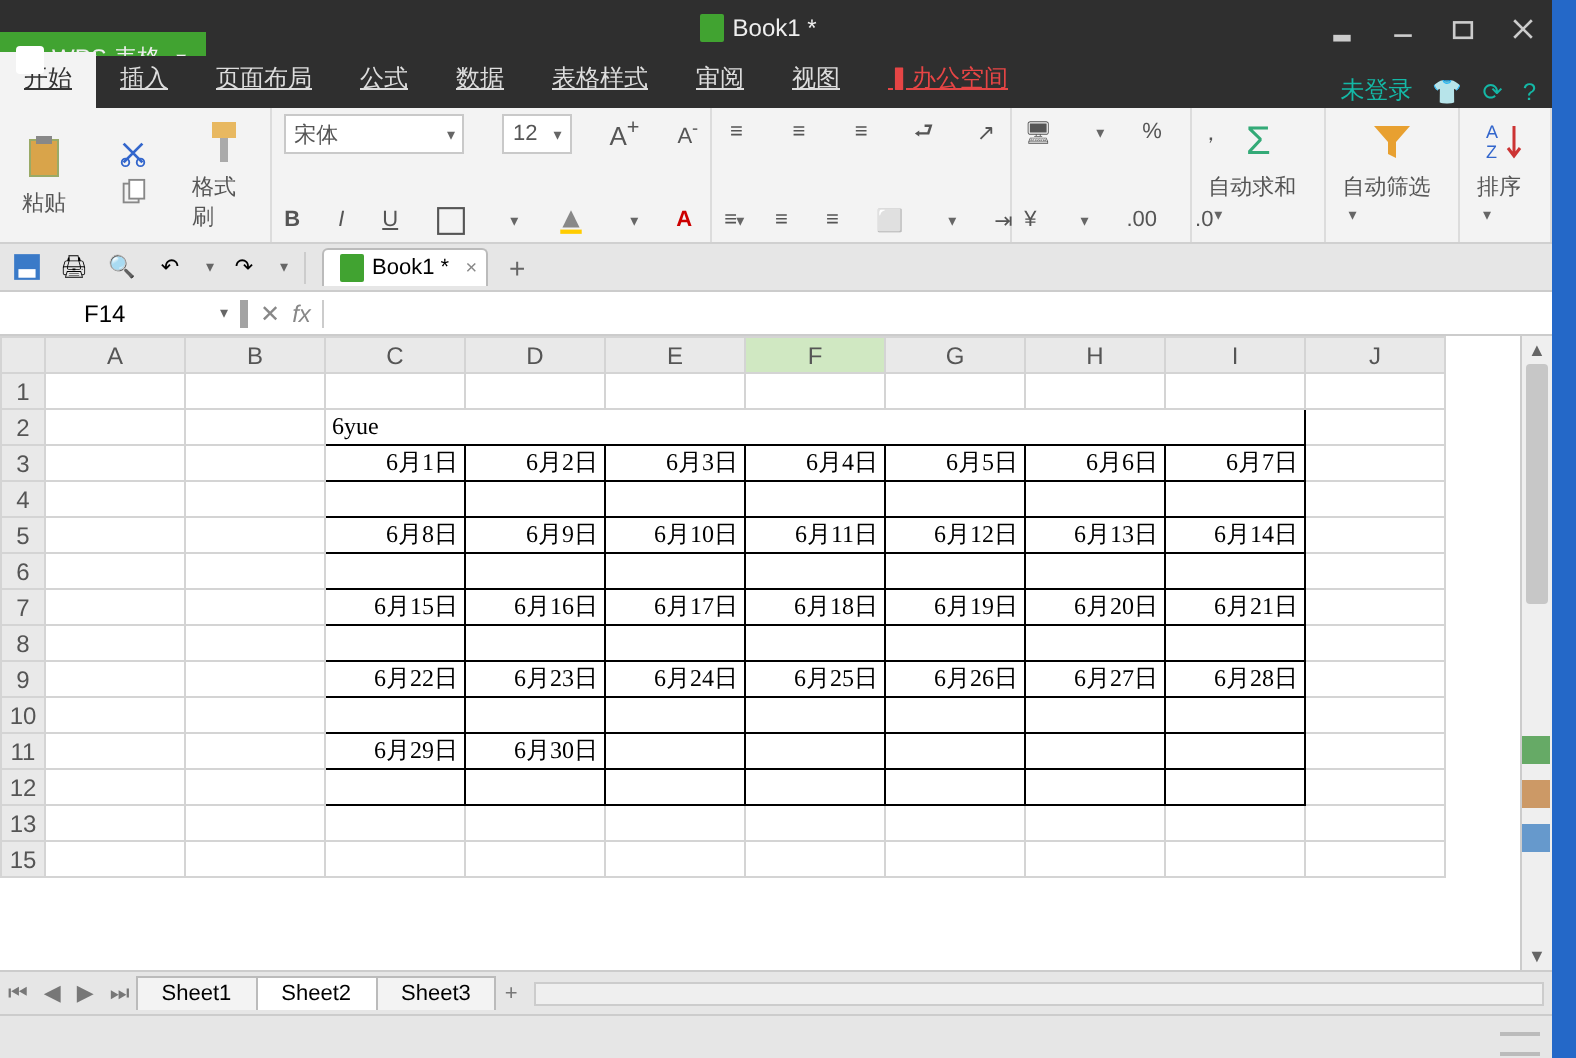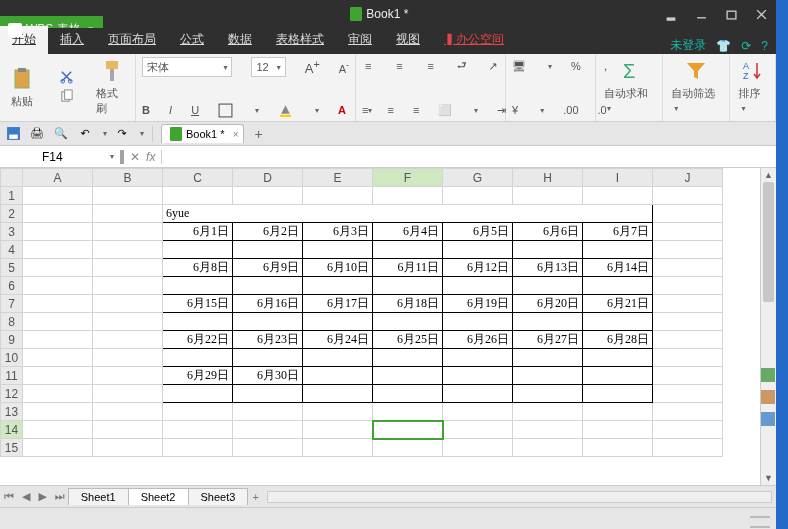--- a/index.html
+++ b/index.html
@@ -485,33 +485,20 @@
               <td class=""></td>
               <td class=""></td>
               <td class=""></td>
               <td class=""></td>
               <td class=""></td>
               <td class=""></td>
               <td class=""></td>
               <td class=""></td>
             </tr>
             <tr>
-              <th class="rowh sel">14</th>
-              <td class=""></td>
-              <td class=""></td>
-              <td class=""></td>
-              <td class=""></td>
-              <td class=""></td>
-              <td class=" selcell"></td>
-              <td class=""></td>
-              <td class=""></td>
-              <td class=""></td>
-              <td class=""></td>
-            </tr>
-            <tr>
               <th class="rowh">15</th>
               <td class=""></td>
               <td class=""></td>
               <td class=""></td>
               <td class=""></td>
               <td class=""></td>
               <td class=""></td>
               <td class=""></td>
               <td class=""></td>
               <td class=""></td>

